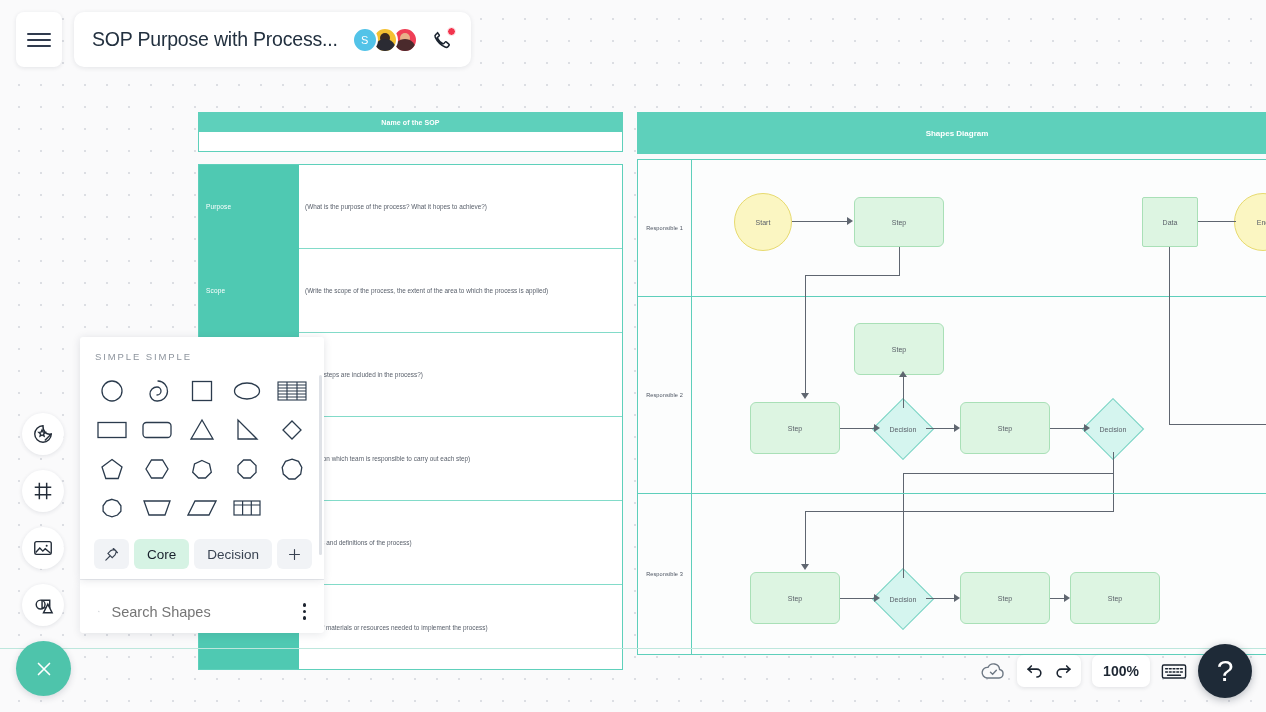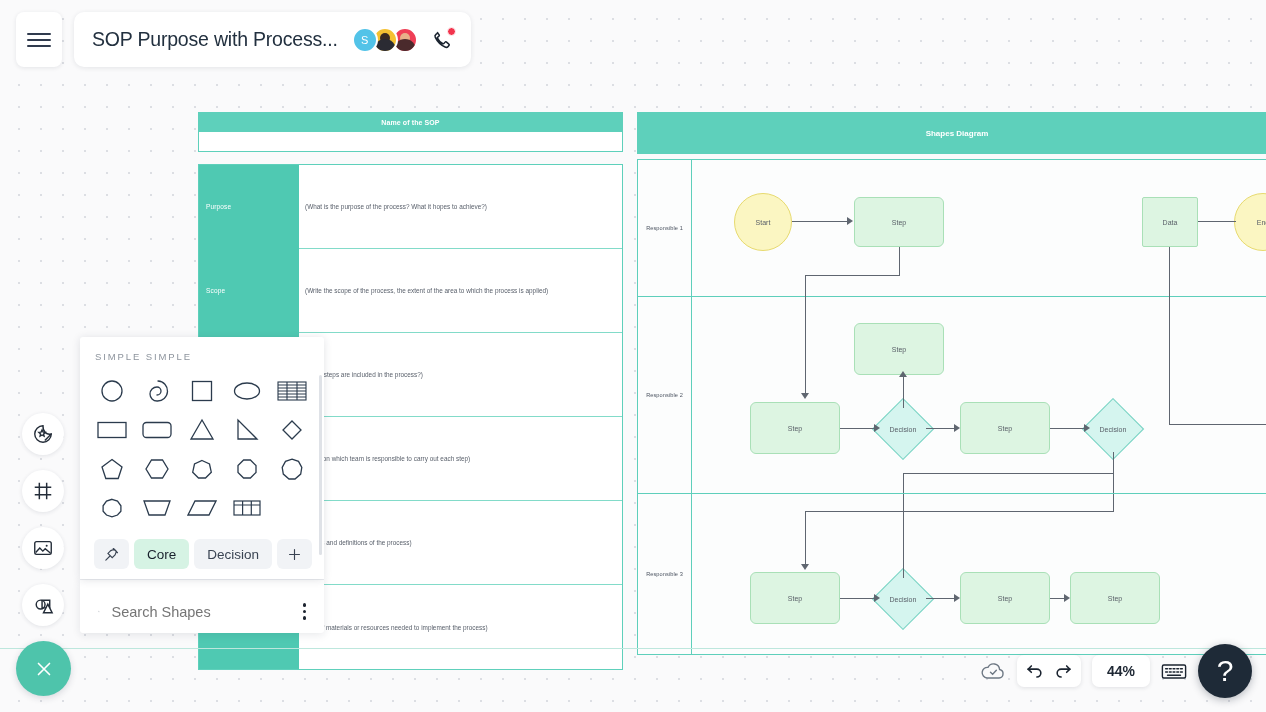--- a/index.html
+++ b/index.html
@@ -619,21 +619,21 @@
       <svg width="19" height="19" viewBox="0 0 24 24" fill="none" stroke="#1b2430" stroke-width="2" stroke-linecap="round">
         <path d="M4 9h11a5 5 0 0 1 0 10"></path>
           <path d="M8 5 4 9l4 4"></path>
       </svg>
       <svg width="19" height="19" viewBox="0 0 24 24" fill="none" stroke="#1b2430" stroke-width="2" stroke-linecap="round">
         <path d="M20 9H9a5 5 0 0 0 0 10"></path>
           <path d="m16 5 4 4-4 4"></path>
       </svg>
     </div>
 
-    <div class="pill zoom">44%</div>
+    <div class="pill zoom">100%</div>
 
     <div class="kbd-btn">
       <svg width="26" height="19" viewBox="0 0 28 20" fill="none" stroke="#1b2430" stroke-width="1.5">
         <rect x="1.5" y="3" width="25" height="14" rx="1.6"></rect>
         <path d="M5 7h2M9 7h2M13 7h2M17 7h2M21 7h2M5 10.5h2M9 10.5h2M13 10.5h2M17 10.5h2M21 10.5h2M7 14h14" stroke-linecap="round"></path>
       </svg>
     </div>
 
     <div class="help-fab">
       <span>?</span>

